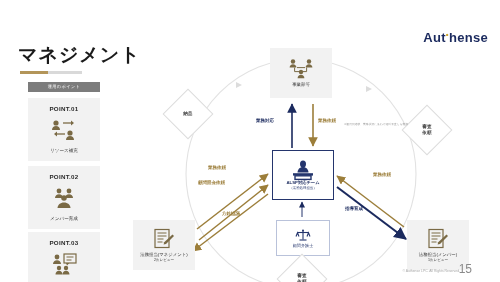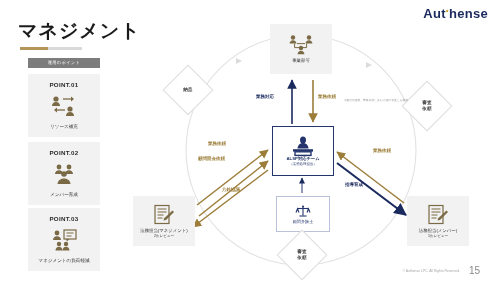--- a/index.html
+++ b/index.html
@@ -2,21 +2,21 @@
 <html><head>
 <meta charset="utf-8">
 <style>
   html,body{margin:0;padding:0;}
   body{
     width:500px;height:282px;
     background:#ffffff;
     font-family:"Liberation Sans","DejaVu Sans",sans-serif;
     overflow:hidden;position:relative;
   }
-  .slide{position:absolute;inset:0;background:#fff;}
+  .slide{position:absolute;inset:0;background:#fff;margin-top:24px;}
 
   
   .logo{position:absolute;top:6px;right:12px;font-size:13px;font-weight:700;
         color:#1b2a5e;letter-spacing:.3px;}
   .logo .dot{color:#c9a227;font-size:8px;vertical-align:super;}
 
   
   .title{position:absolute;left:18px;top:18px;font-size:19px;font-weight:700;
          color:#1a1a1a;letter-spacing:1px;}
   .title-rule{position:absolute;left:20px;top:47px;width:62px;height:3px;
@@ -68,21 +68,21 @@
   #dia-bottom{left:284px;top:237px;}
 
   
   .alab{position:absolute;font-size:4.5px;font-weight:700;white-space:nowrap;}
   .alab.blue{color:#1b2a5e;}
   .alab.gold{color:#9c7e3a;}
   .note{position:absolute;font-size:2.7px;color:#9a9a9a;white-space:nowrap;letter-spacing:.1px;}
 
   
   .copy{position:absolute;right:40px;bottom:9px;font-size:3.4px;color:#a8a8a8;}
-  .pageno{position:absolute;right:20px;bottom:6px;font-size:10px;color:#8a8a8a;}
+  .pageno{position:absolute;right:28px;bottom:6px;font-size:12px;color:#8a8a8a;}
 
   svg{display:block;overflow:visible;}
   .ring{fill:none;stroke:#e2e2e2;stroke-width:1.1;}
 </style>
 </head>
 <body>
 
 <div class="slide">
 
   <div class="logo"><span>Aut<span class="dot">•</span>hense</span></div>

